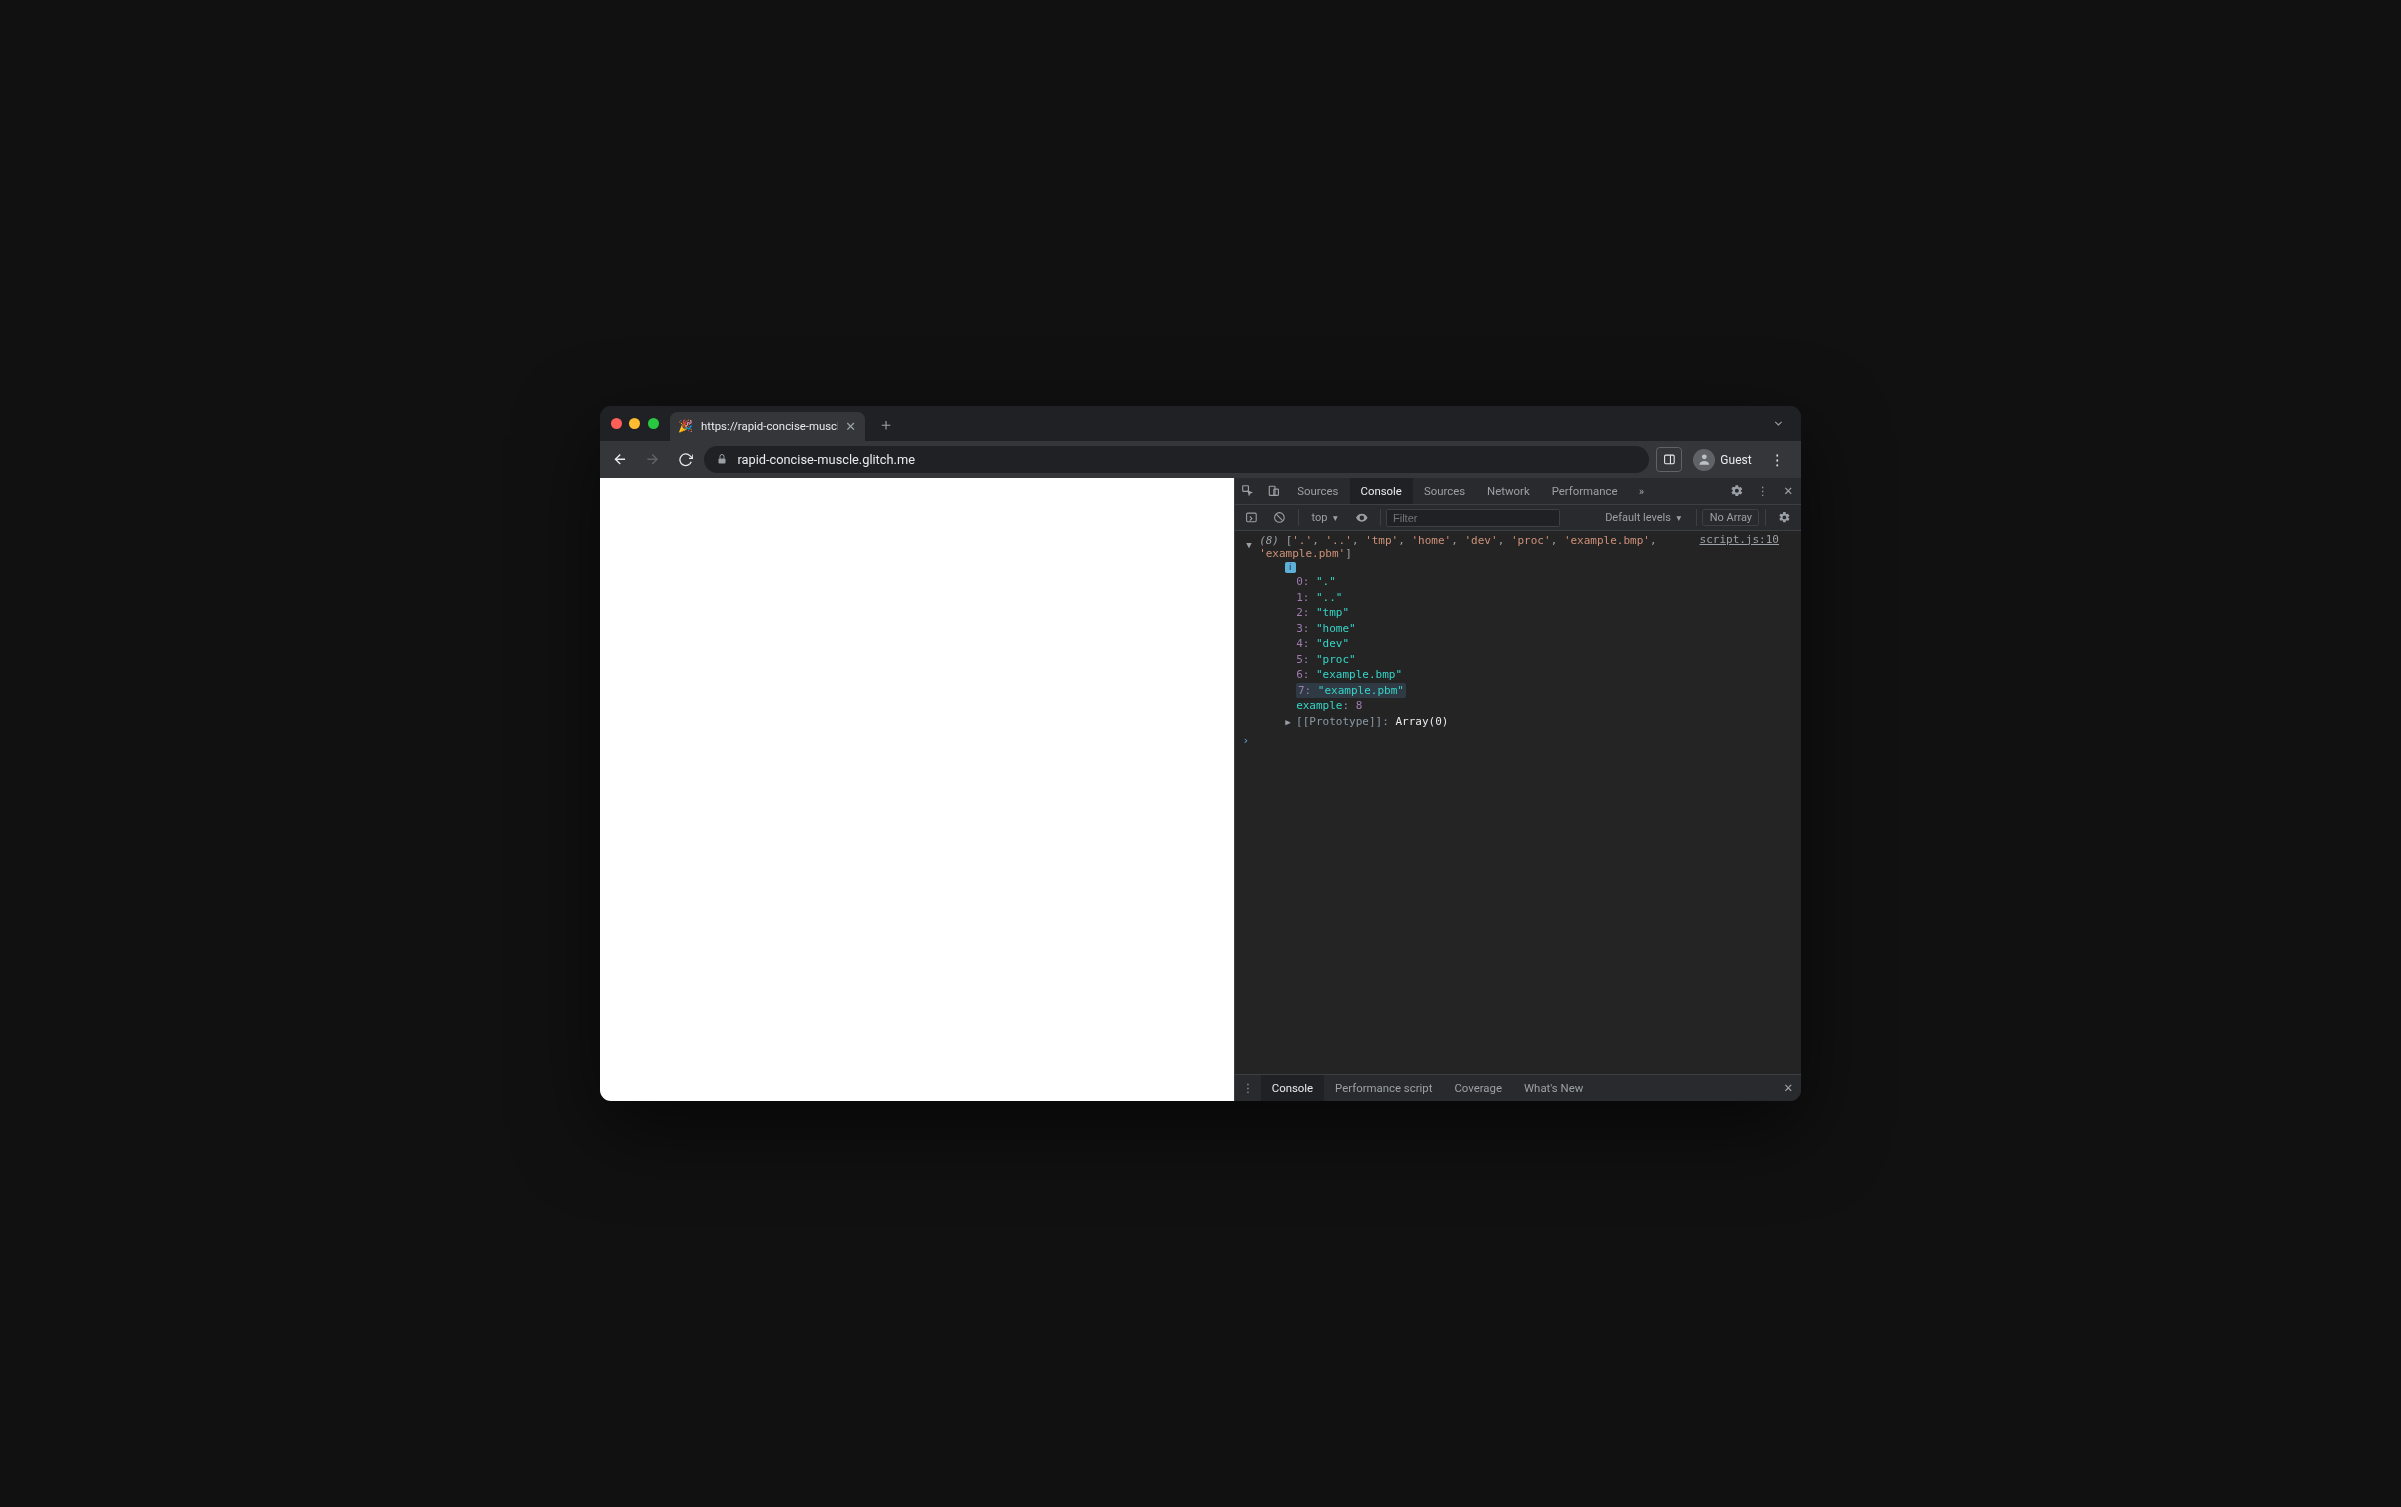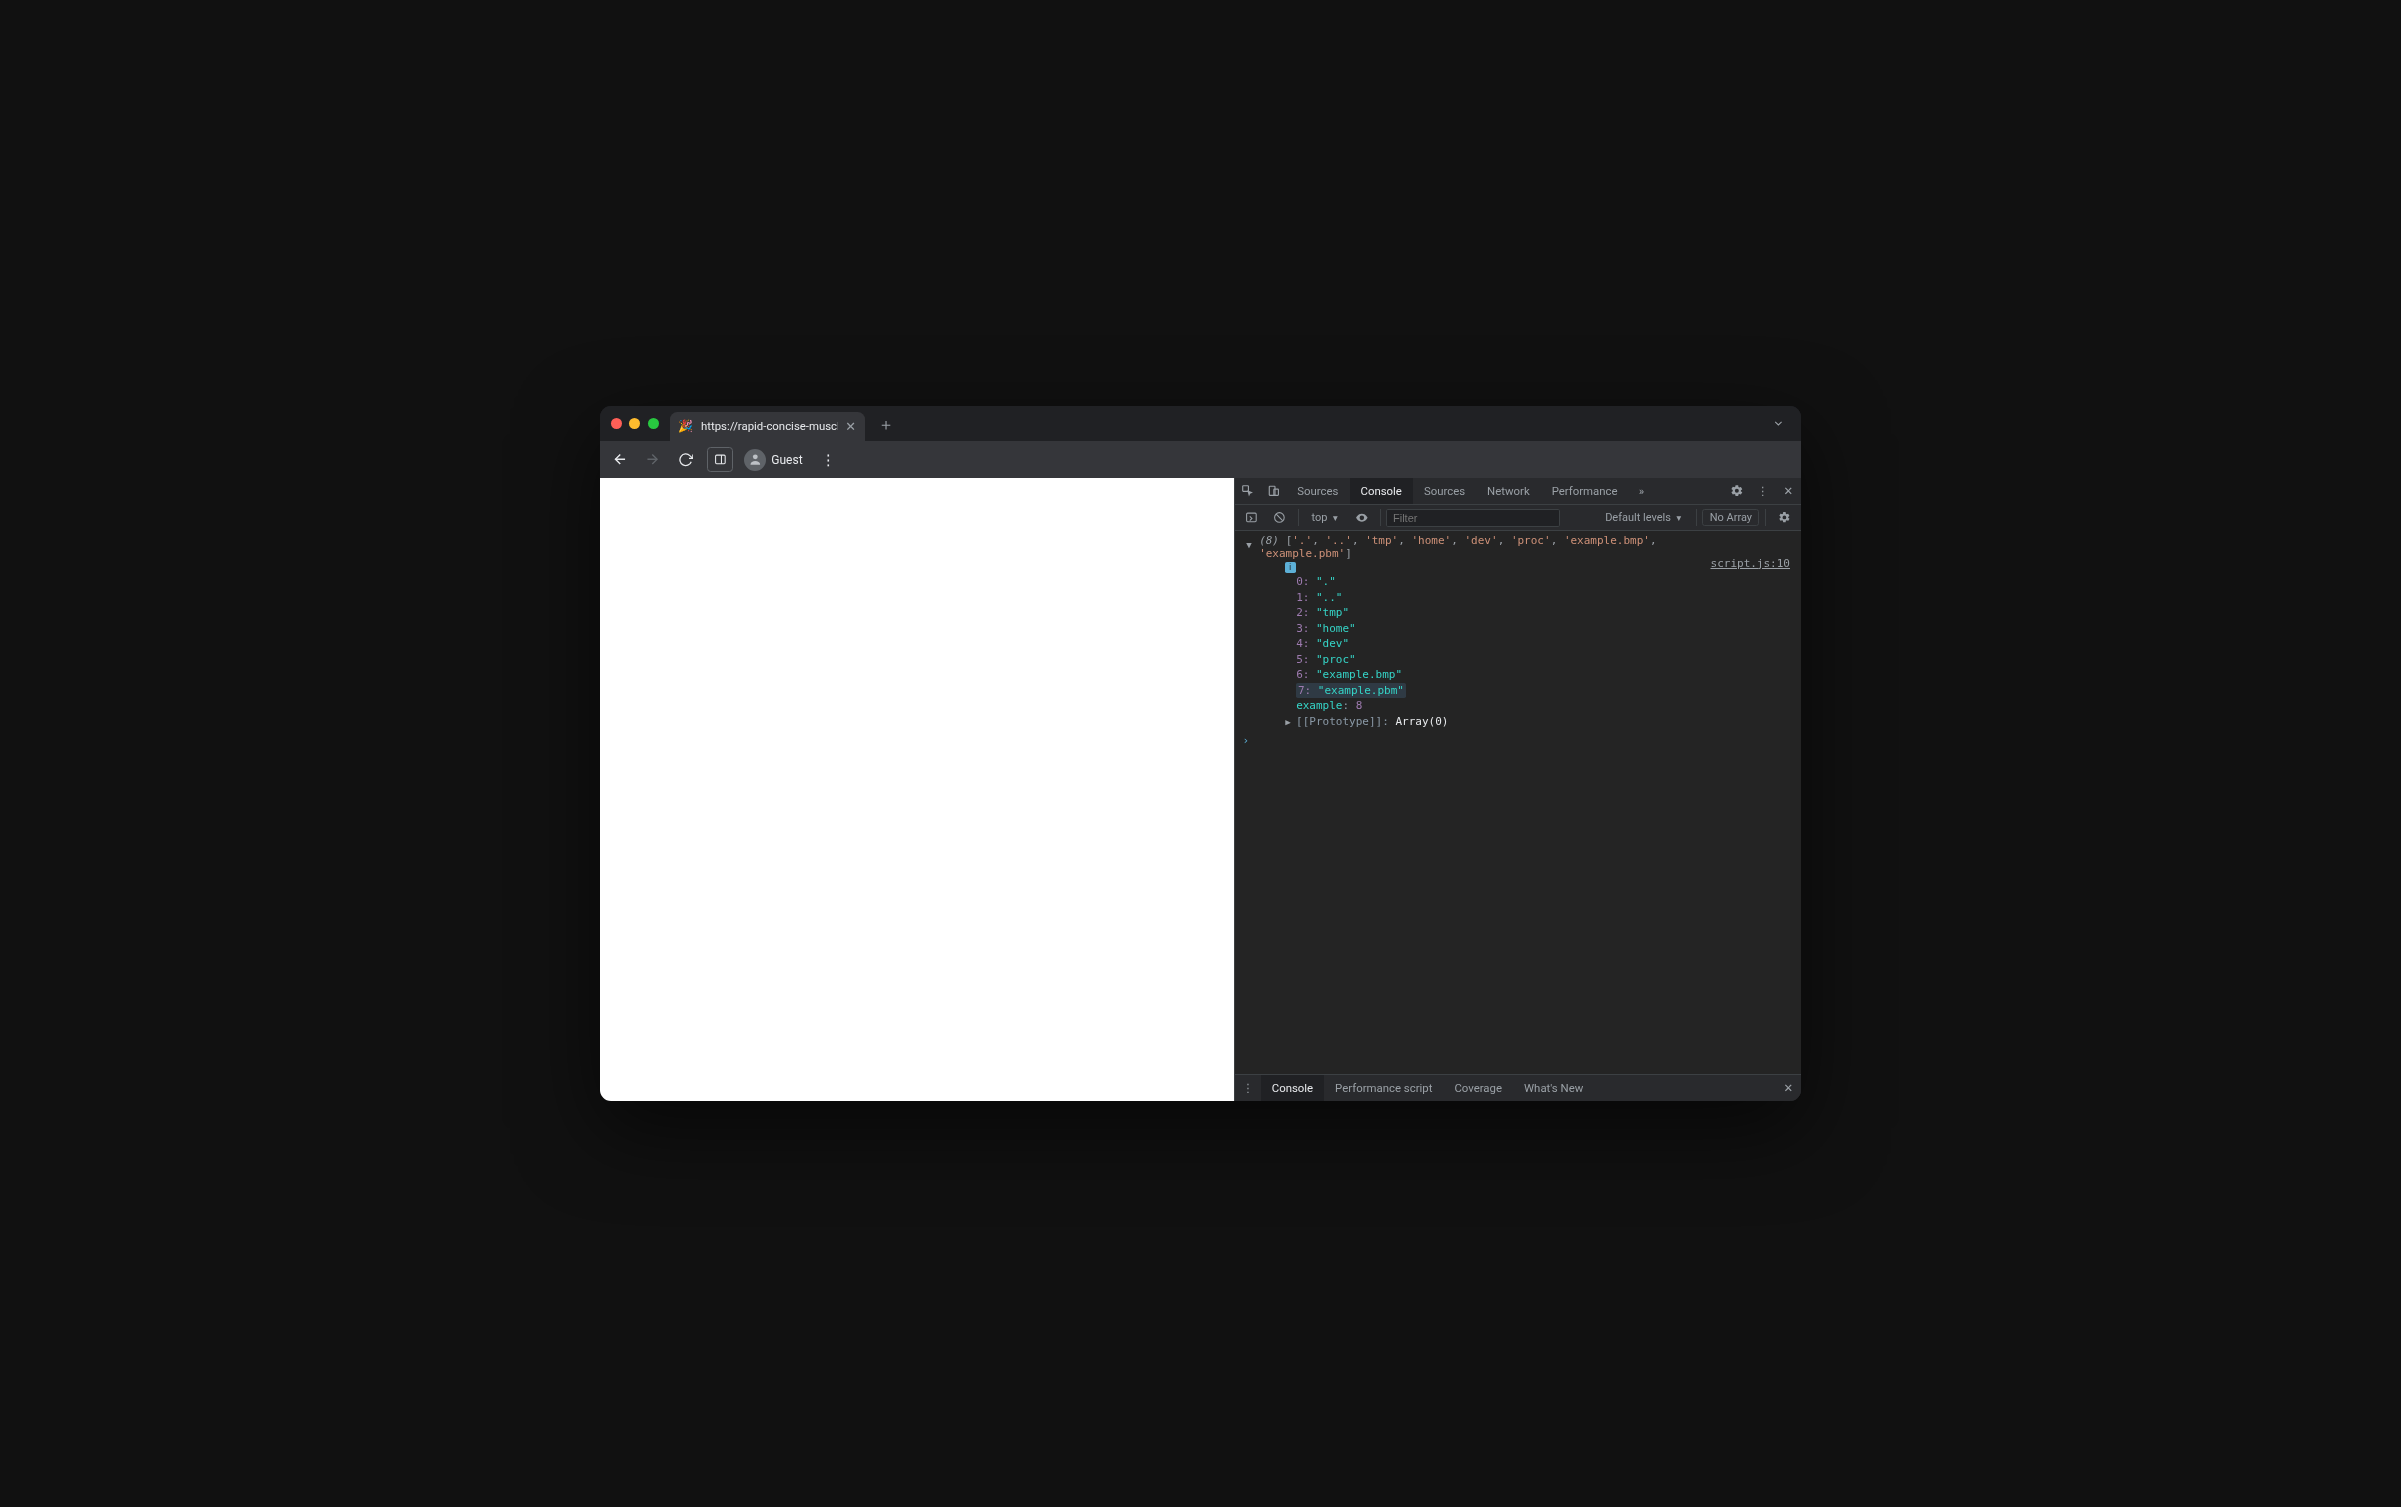--- a/index.html
+++ b/index.html
@@ -172,21 +172,21 @@
     font-size:11px;
     color:#e8eaed;
     overflow:auto;
     background:#242424;
   }
   .msg {
     padding:2.7px 5.5px 1.8px 24px;
     position:relative;
   }
   .source-link{
-    float:right; color:#9aa0a6; text-decoration:underline; cursor:pointer;padding-right:11px;padding-top:1.8px;margin-top:24px;
+    float:right; color:#9aa0a6; text-decoration:underline; cursor:pointer;padding-right:22px;padding-top:1.8px;
   }
   .expander{
     position:absolute;left:11px;top:9.1px;color:#9aa0a6;cursor:pointer;font-size:9.1px;
   }
   .summary-line .count{color:#9aa0a6; font-style:italic;}
   .str{color:#ce9178;}
   .str2{color:#35d4c7;}
   .idx{color:#9e7bb0;}
   .key{color:#8a99a6;}
   .expanded {
@@ -254,20 +254,29 @@
       <svg width="16.5" height="16.5" viewBox="0 0 24 24" fill="none" stroke="currentColor" stroke-width="2">
           <line x1="5" y1="12" x2="19" y2="12"></line>
           <polyline points="12 5 19 12 12 19"></polyline>
         </svg>
     </div>
     <div class="nav-btn">
       <svg width="15.5" height="15.5" viewBox="0 0 24 24" fill="none" stroke="currentColor" stroke-width="2">
           <polyline points="23 4 23 10 17 10"></polyline>
           <path d="M20.49 15a9 9 0 1 1-2.12-9.36L23 10"></path>
         </svg>
+    </div>
+    <div class="omnibox">
+      <span class="lock-icon">
+        <svg width="12" height="12" viewBox="0 0 24 24" fill="currentColor">
+            <rect x="5" y="11" width="14" height="10" rx="2"></rect>
+            <path d="M8 11V7a4 4 0 0 1 8 0v4" fill="none" stroke="currentColor" stroke-width="2"></path>
+          </svg>
+      </span>
+      <span>rapid-concise-muscle.glitch.me</span>
     </div>
     <div class="right-tools">
       <div class="panel-icon">
         <svg width="12.8" height="12.8" viewBox="0 0 24 24" fill="none" stroke="currentColor" stroke-width="2">
             <rect x="3" y="4" width="18" height="16" rx="2"></rect>
             <line x1="14" y1="4" x2="14" y2="20"></line>
           </svg>
       </div>
       <div class="guest-pill">
         <span class="avatar-circle">

